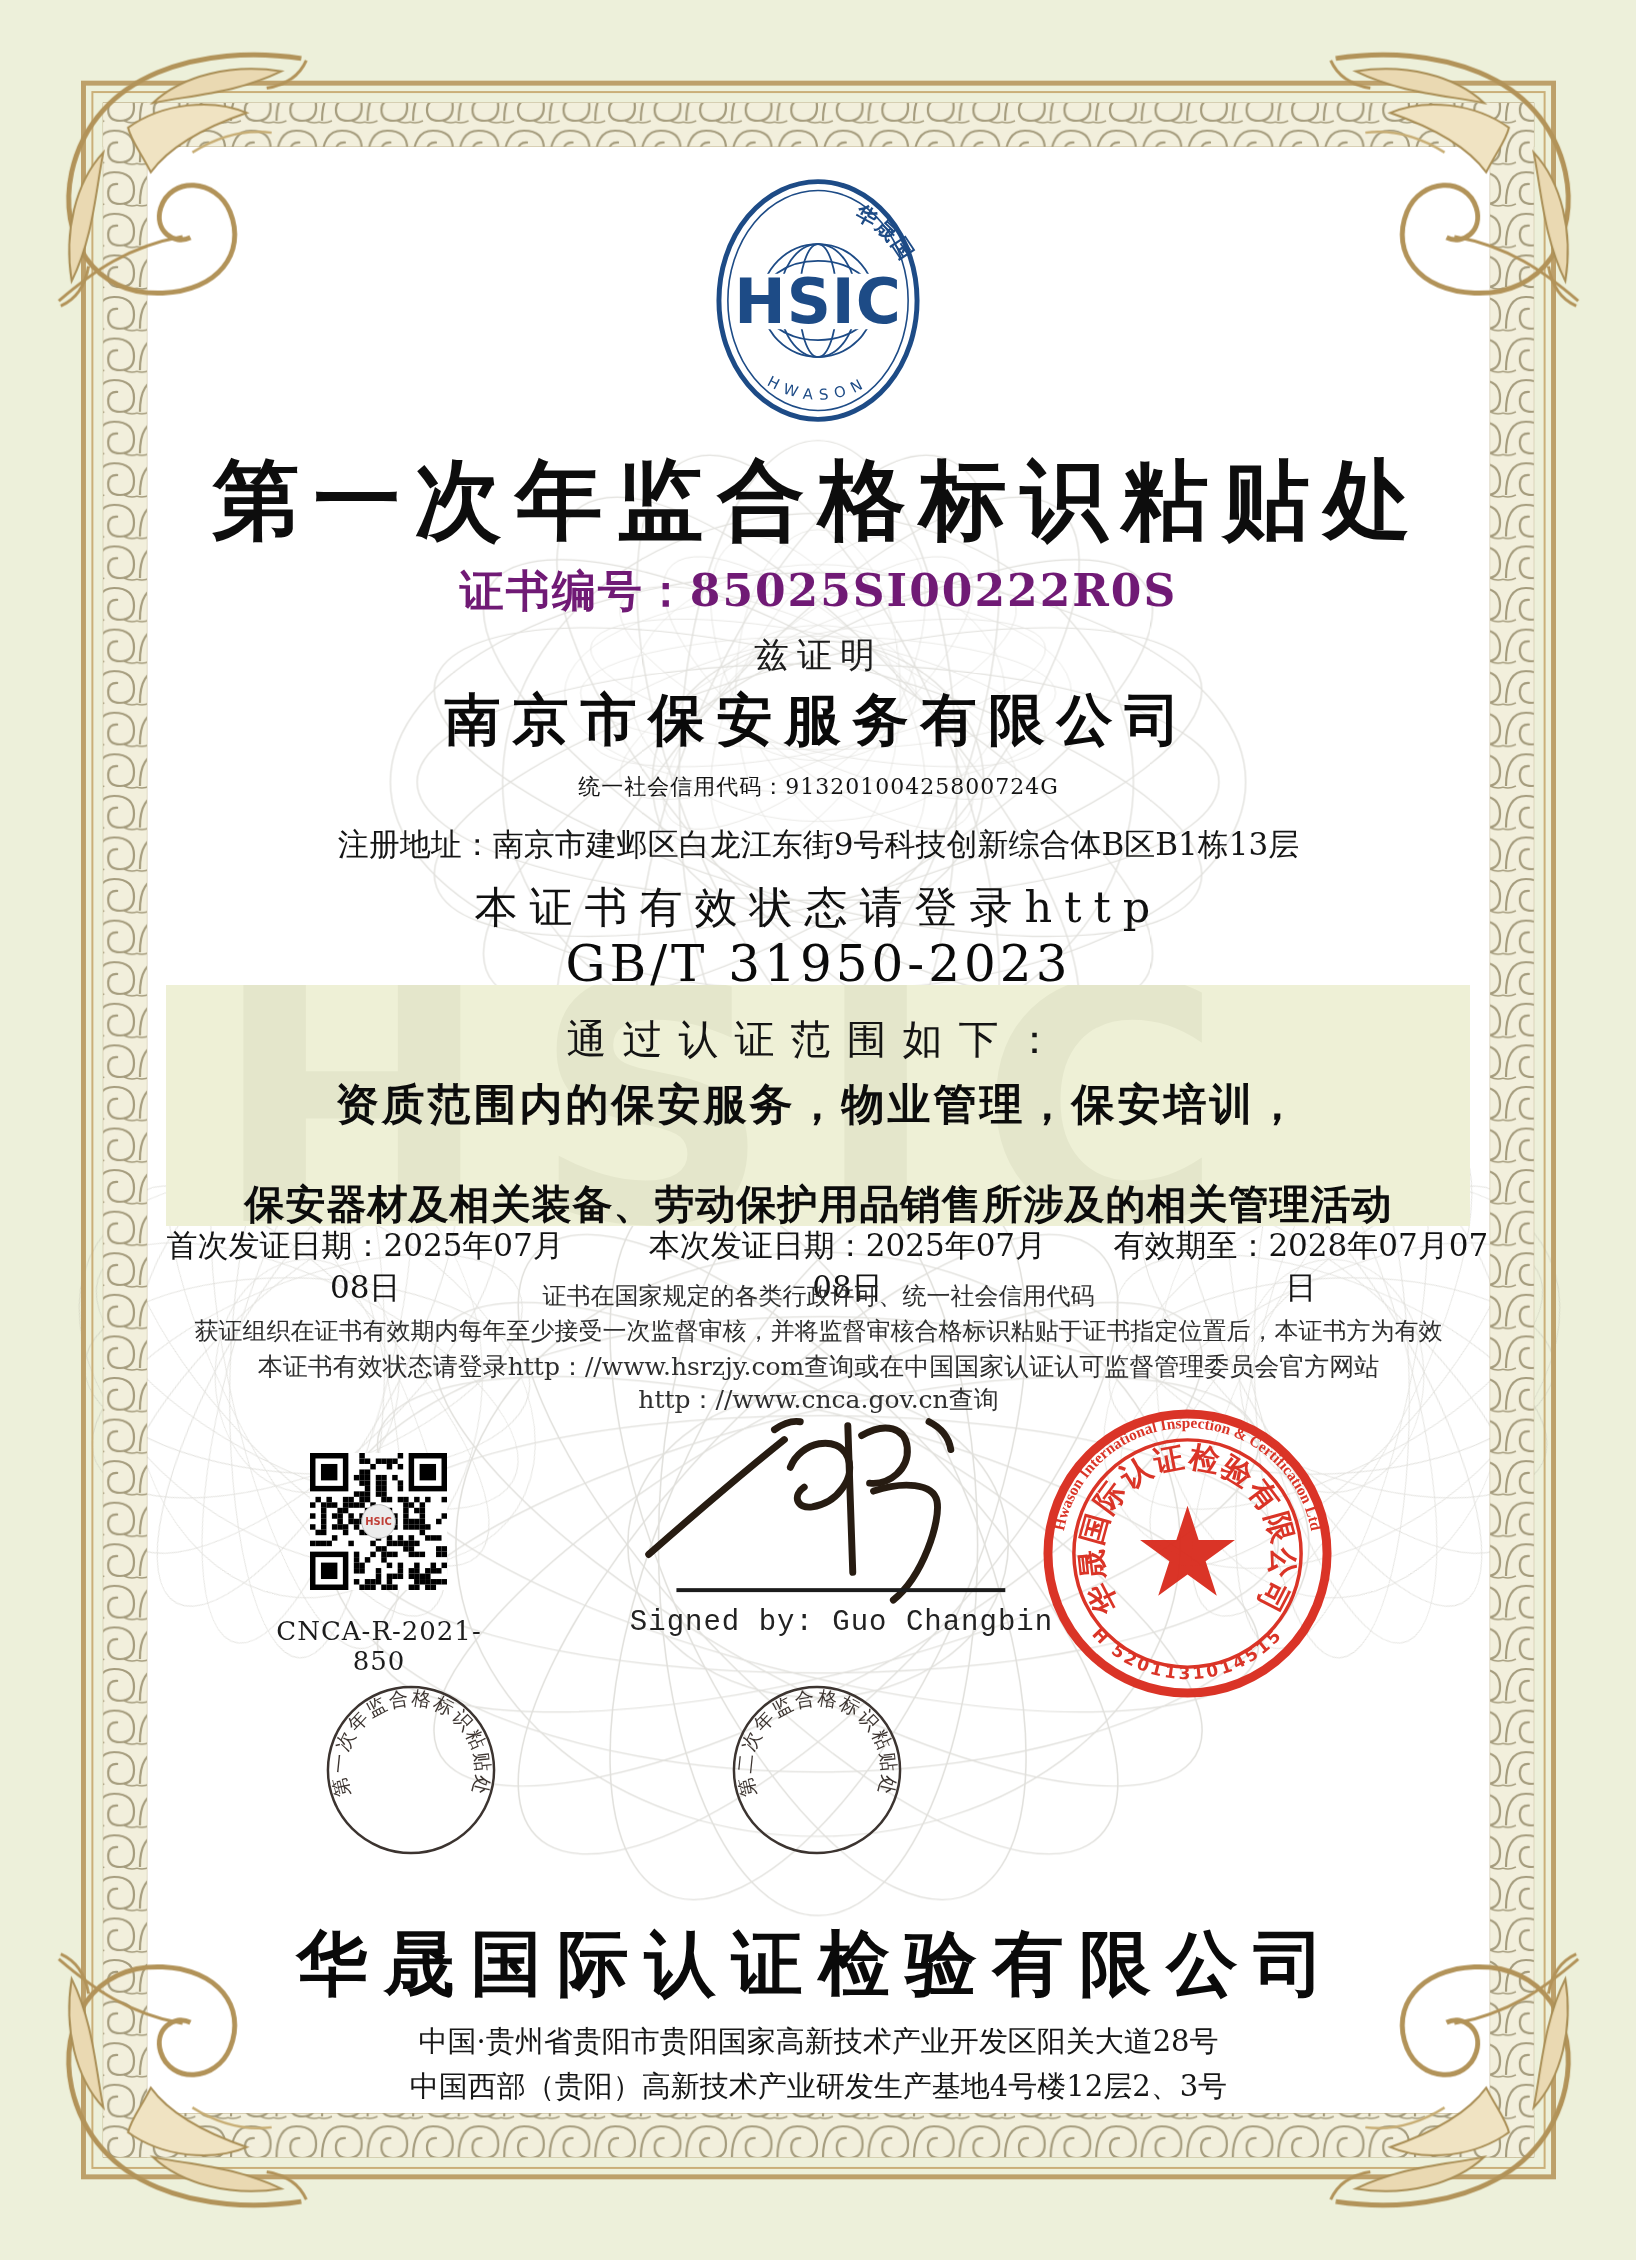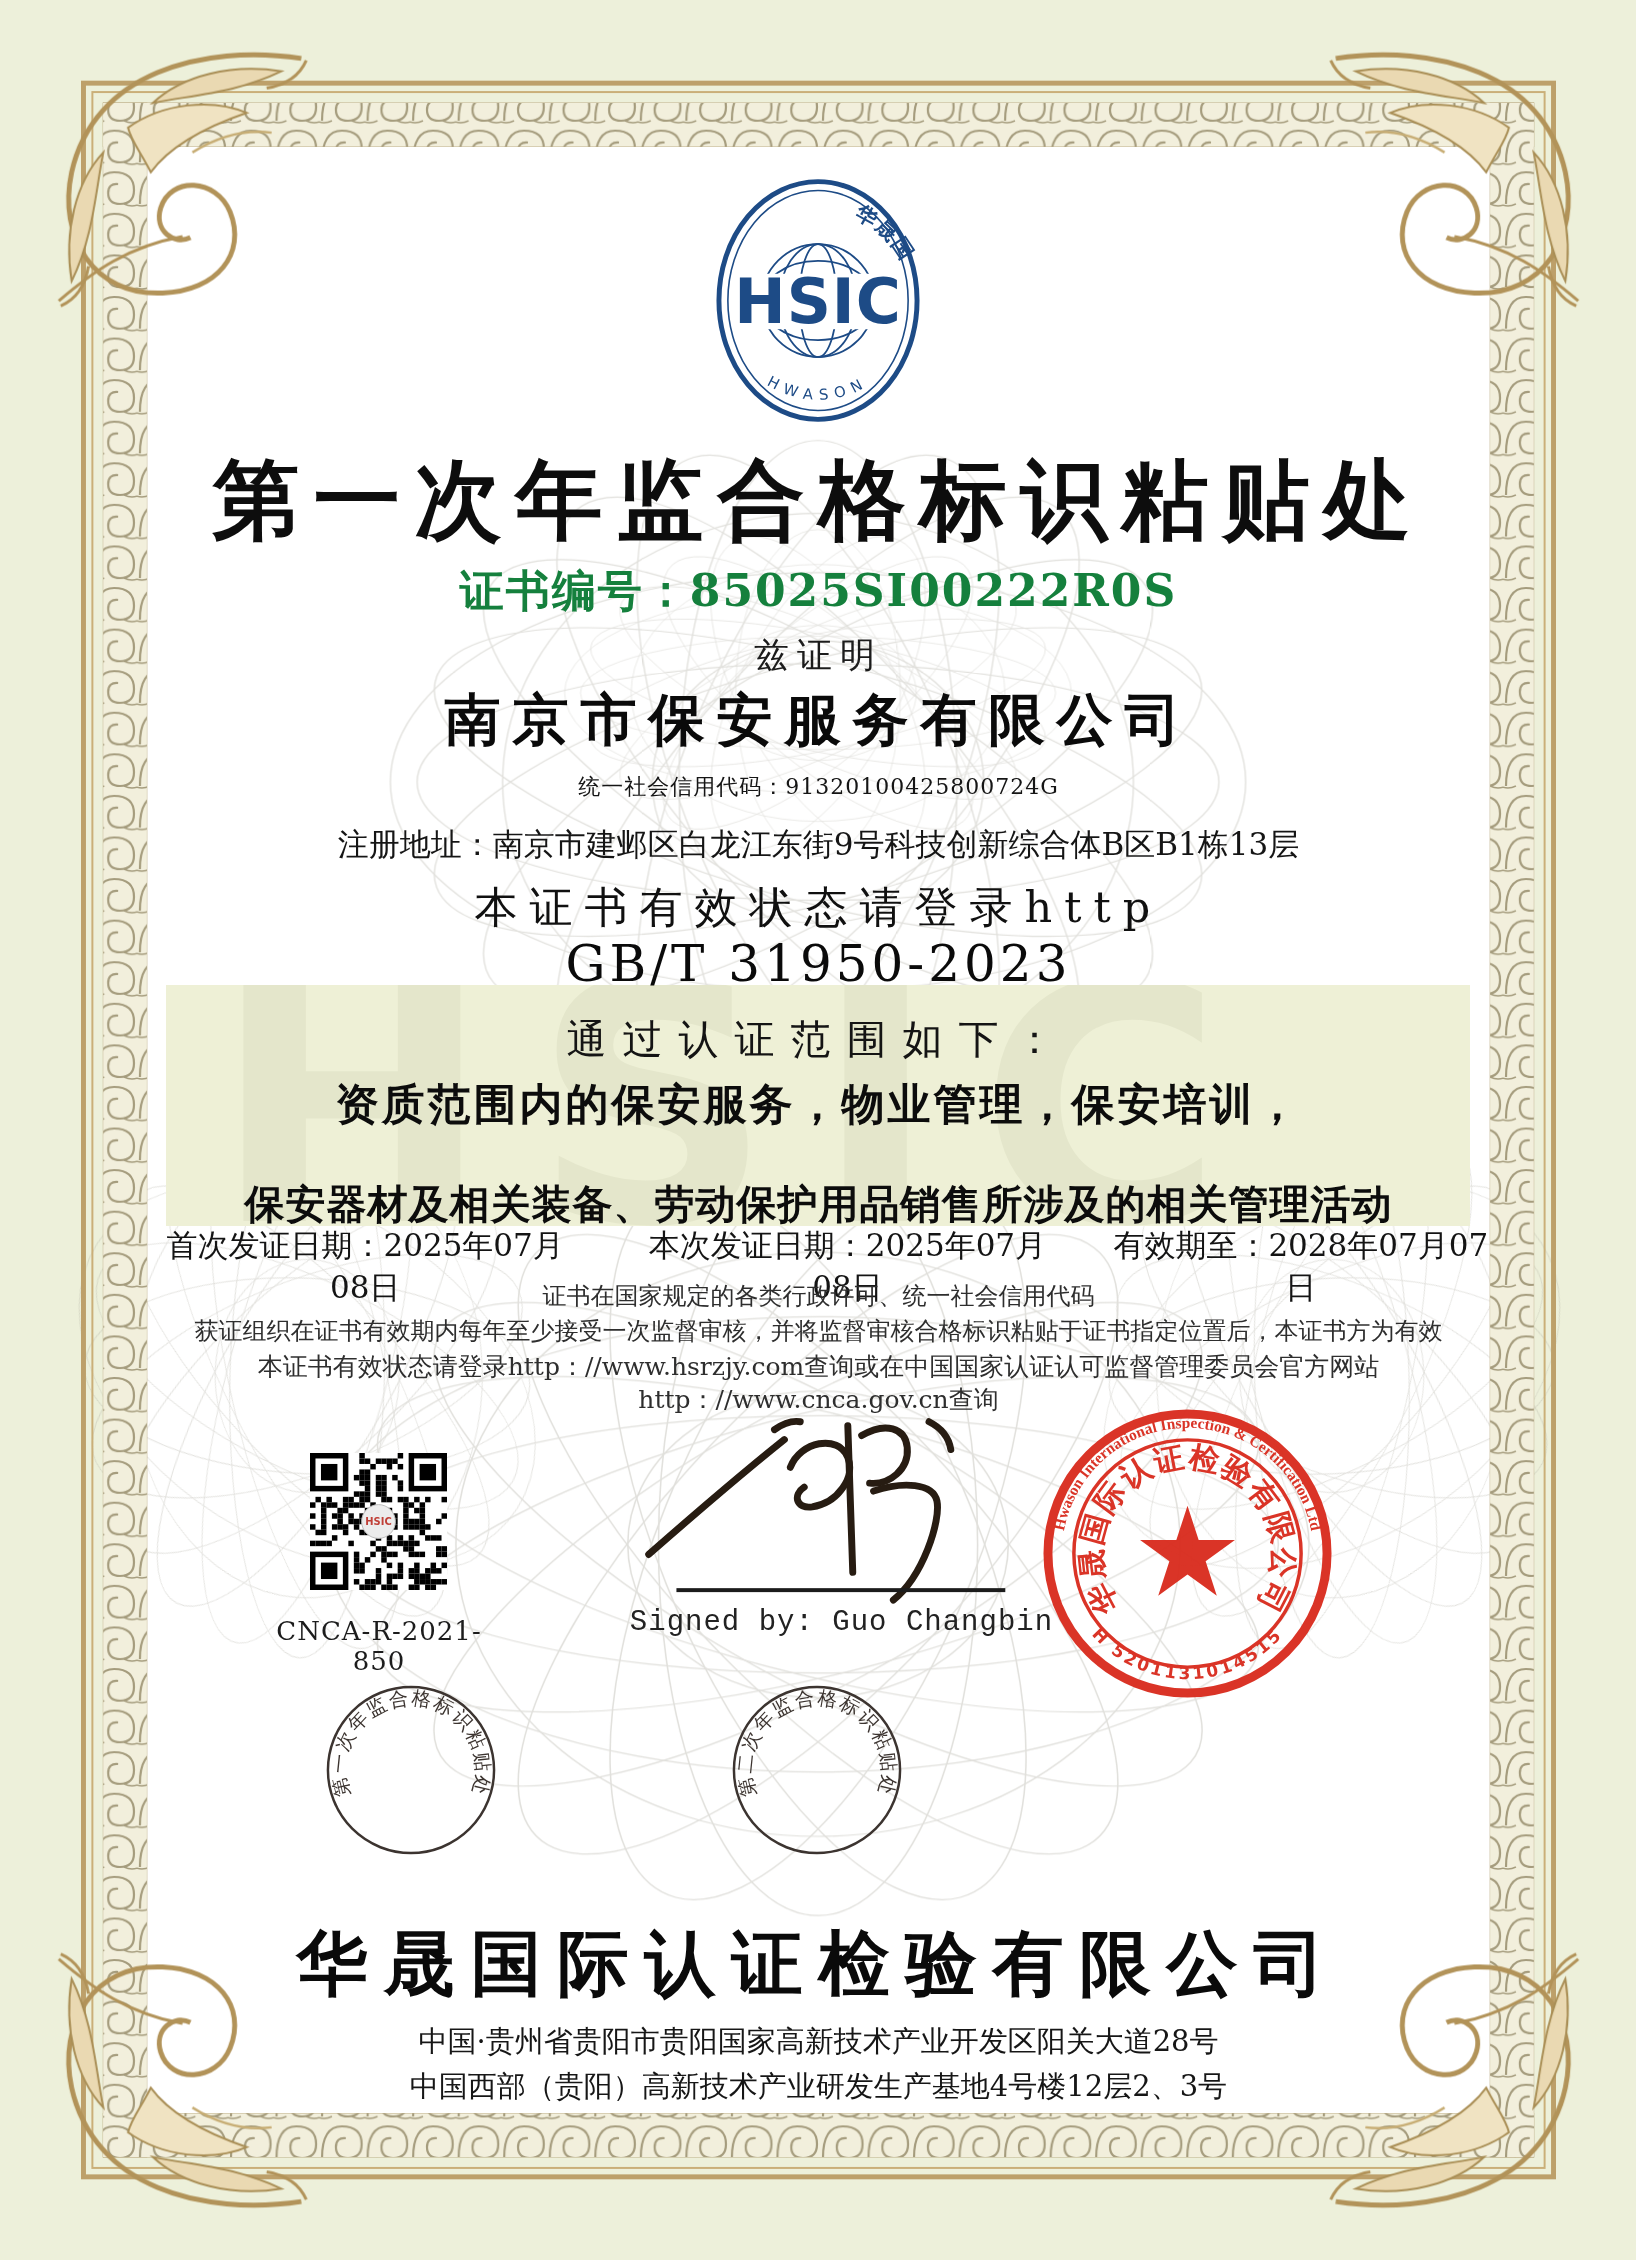--- a/index.html
+++ b/index.html
@@ -1,20 +1,20 @@
 <!DOCTYPE html>
 <html><head>
 <meta charset="utf-8">
 <style>
   html,body{margin:0;padding:0;}
   body{width:1637px;height:2260px;background:#edf0da;font-family:"DejaVu Serif","Liberation Serif",serif;}
   #page{position:relative;width:1637px;height:2260px;overflow:hidden;}
   #bgsvg{position:absolute;left:0;top:0;z-index:0;}
   .layer{position:absolute;z-index:2;}
-  .ctr{left:147px;width:1343px;text-align:center;color:#15803d;}
+  .ctr{left:147px;width:1343px;text-align:center;color:#701a75;}
   .logo-wrap{left:713px;top:176px;width:210px;height:249px;}
   .cert-title{top:442px;font-size:87px;font-weight:900;letter-spacing:14px;color:#0d0d0d;}
   .certno{top:562px;font-size:44px;font-weight:bold;letter-spacing:2px;}
   .hereby{top:632px;font-size:35px;letter-spacing:8px;color:#1c1c1c;}
   .company{top:683px;font-size:56px;font-weight:bold;letter-spacing:12px;color:#0a0a0a;}
   .credit{top:772px;font-size:22px;letter-spacing:1px;color:#151515;}
   .regaddr{top:824px;font-size:31px;color:#151515;}
   .stdintro{top:879px;font-size:43px;letter-spacing:12px;color:#101010;}
   .gbt{top:935px;font-size:50px;font-weight:normal;letter-spacing:4px;color:#0a0a0a;}
   .band{left:166px;top:985px;width:1304px;height:241px;background:#eef0d6;overflow:hidden;z-index:1;}

